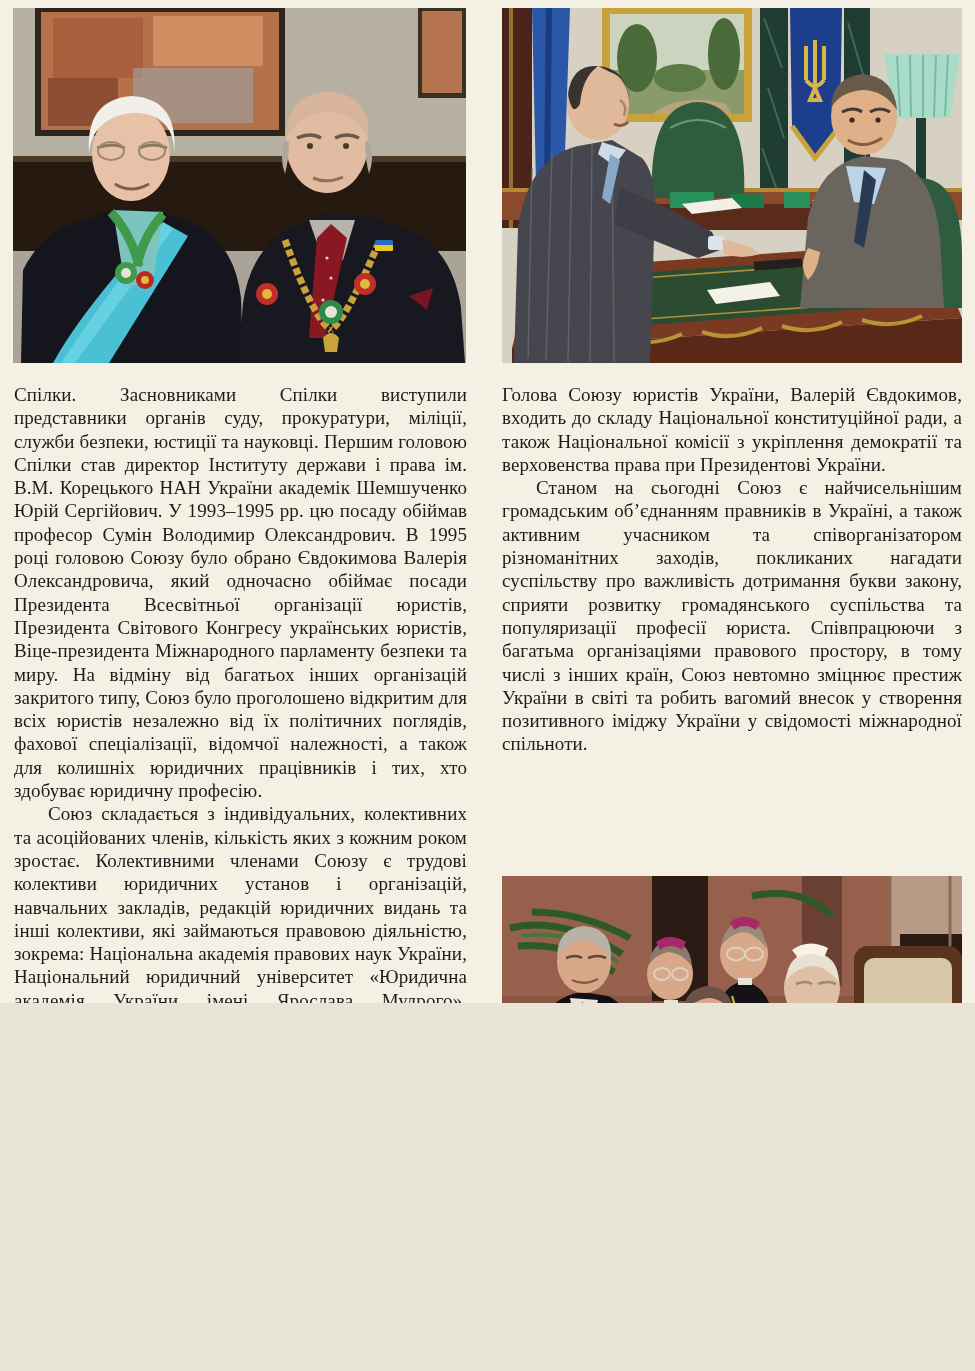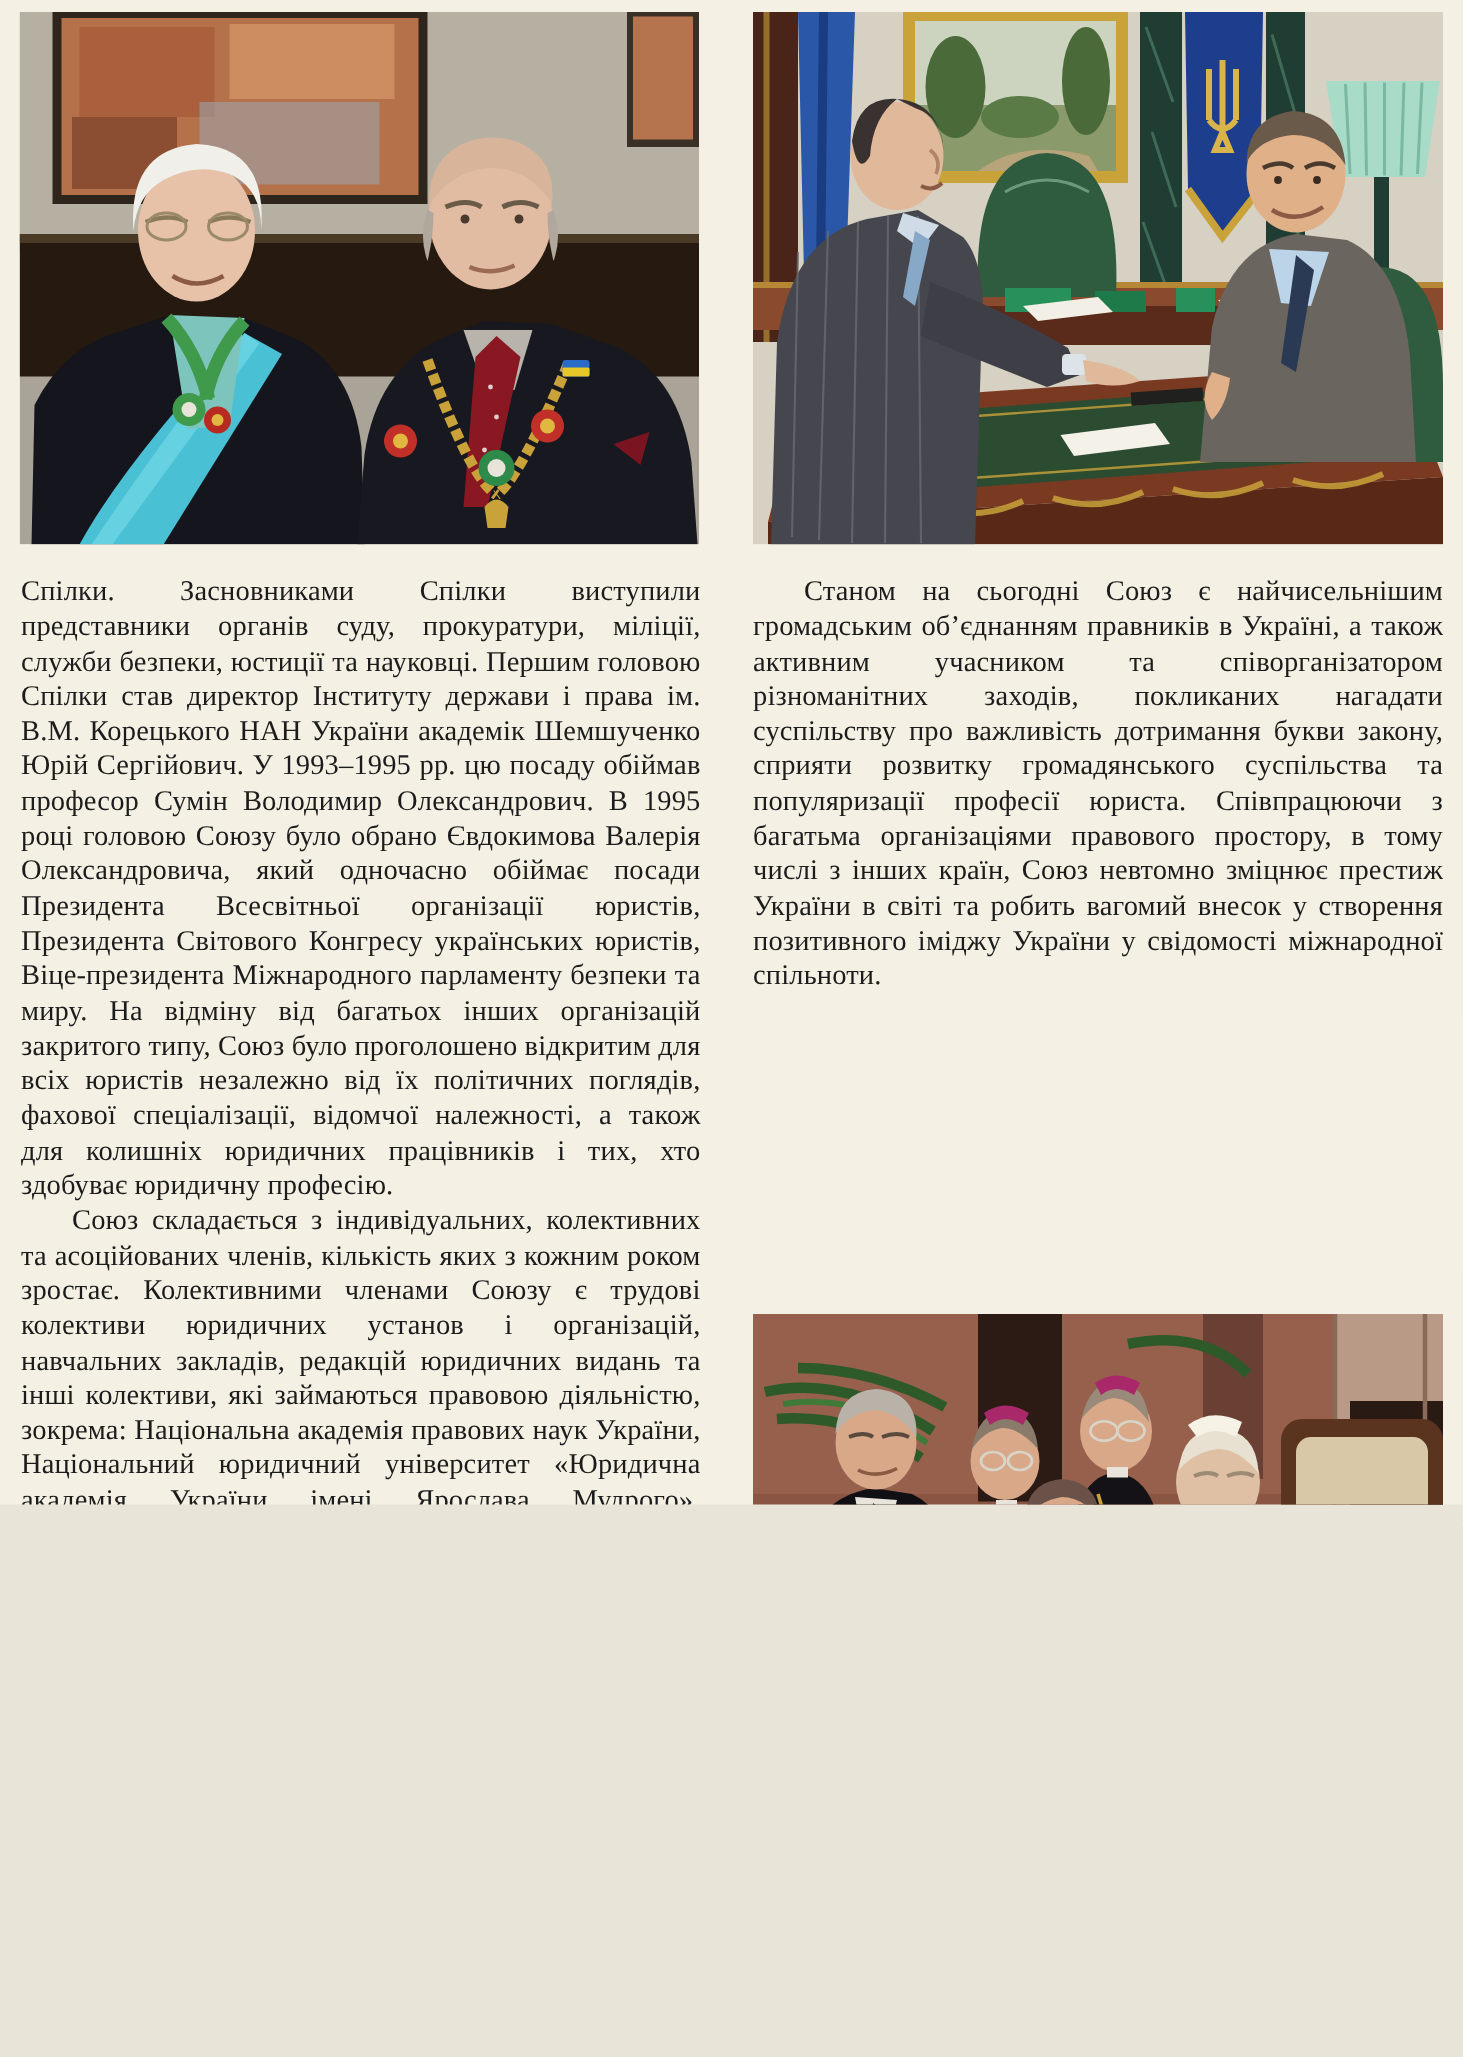--- a/index.html
+++ b/index.html
@@ -214,20 +214,21 @@
     </svg>
   </div>
 
   <div class="col col-left">
     <p class="noindent">Спілки. Засновниками Спілки виступили представники органів суду, прокуратури, міліції, служби безпеки, юстиції та науковці. Першим головою Спілки став директор Інституту держави і права ім. В.М. Корецького НАН України академік Шемшученко Юрій Сергійович. У 1993–1995 рр. цю посаду обіймав професор Сумін Володимир Олександрович. В 1995 році головою Союзу було обрано Євдокимова Валерія Олександровича, який одночасно обіймає посади Президента Всесвітньої організації юристів, Президента Світового Конгресу українських юристів, Віце-президента Міжнародного парламенту безпеки та миру. На відміну від багатьох інших організацій закритого типу, Союз було проголошено відкритим для всіх юристів незалежно від їх політичних поглядів, фахової спеціалізації, відомчої належності, а також для колишніх юридичних працівників і тих, хто здобуває юридичну професію.</p>
     <p>Союз складається з індивідуальних, колективних та асоційованих членів, кількість яких з кожним роком зростає. Колективними членами Союзу є трудові колективи юридичних установ і організацій, навчальних закладів, редакцій юридичних видань та інші колективи, які займаються правовою діяльністю, зокрема: Національна академія правових наук України, Національний юридичний університет «Юридична академія України імені Ярослава Мудрого», Національна академія внутрішніх справ України, Асоціація студентів-правників та молодих юристів України, Всеукраїнська асоціація молодих науковців, видавництво правничої літератури «Юрінком Інтер», юридичні фірми «Раритет» (м. Київ), «Юріс» (м. Київ), «МЮРС» (м. Київ), «Іск» (м. Запоріжжя) та ін. Дбаючи про зміцнення своєї організації, Союз допомагає розбудовувати інші громадські об’єднання. Він є співзасновником Світового Конгресу українських юристів, Українського союзу промисловців та підприємців, громадського об’єднання «Нова Україна», інформаційного агентства «УНІАН», газети «Юридичний вісник України» та інших.</p>
     <p>Особлива увага в рамках діяльності Союзу приділяється його участі у законотворчій роботі та виявленню фактів порушення чинного законодавства. Члени Союзу неодноразово сприяли прийняттю різноманітних законів, внесенню поправок до тих чи інших правових актів.</p>
   </div>
 
   <div class="col col-right">
+    <p class="noindent">Голова Союзу юристів України, Валерій Євдокимов, входить до складу Національної конституційної ради, а також Національної комісії з укріплення демократії та верховенства права при Президентові України.</p>
     <p>Станом на сьогодні Союз є найчисельнішим громадським об’єднанням правників в Україні, а також активним учасником та співорганізатором різноманітних заходів, покликаних нагадати суспільству про важливість дотримання букви закону, сприяти розвитку громадянського суспільства та популяризації професії юриста. Співпрацюючи з багатьма організаціями правового простору, в тому числі з інших країн, Союз невтомно зміцнює престиж України в світі та робить вагомий внесок у створення позитивного іміджу України у свідомості міжнародної спільноти.</p>
   </div>
 
   <div class="photo photo-br">
     <svg width="460" height="337" viewBox="0 0 460 337" xmlns="http://www.w3.org/2000/svg">
       <rect x="0" y="0" width="460" height="337" fill="#8a5543"></rect>
       <rect x="0" y="0" width="460" height="120" fill="#96604c"></rect>
       <rect x="150" y="0" width="56" height="125" fill="#2c1b15"></rect>
       <rect x="300" y="0" width="40" height="110" fill="#6a4034"></rect>
       <rect x="388" y="0" width="72" height="130" fill="#b89a86"></rect>

